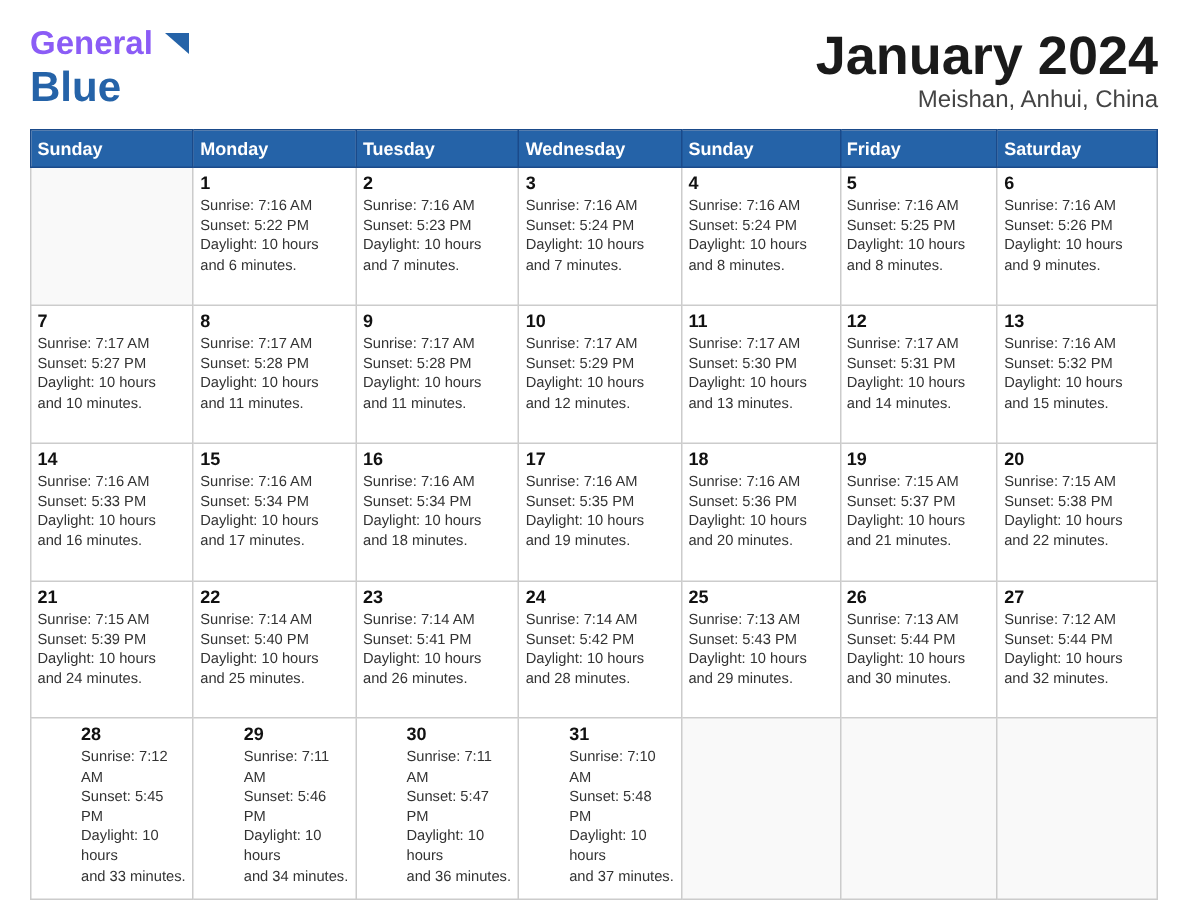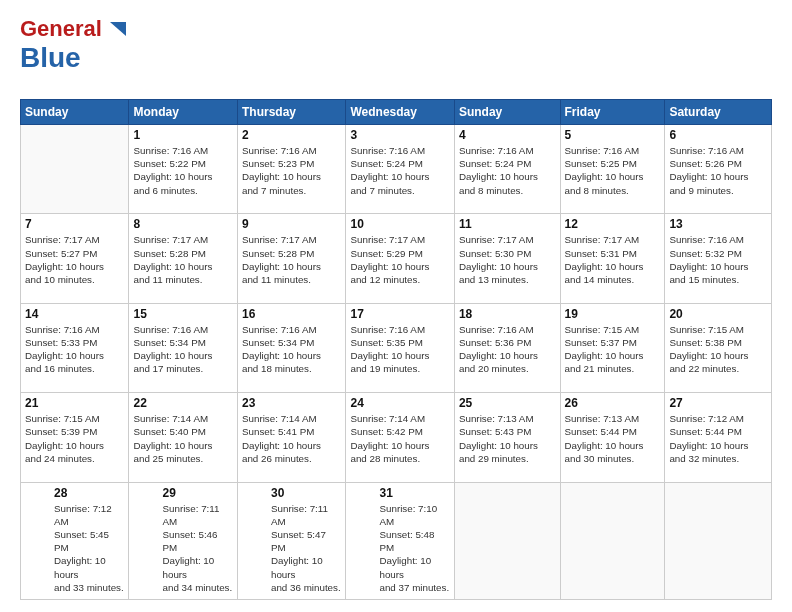--- a/index.html
+++ b/index.html
@@ -44,21 +44,20 @@
       font-size: 16px;
       font-weight: normal;
       color: #444;
     }
     .calendar {
       flex: 1;
       border: 1px solid #ccc;
       border-collapse: collapse;
       width: 100%;
       font-size: 10.5px;
-      margin-top: 15px;
     }
     .calendar th {
       background: #2563a8;
       color: #fff;
       padding: 5px 4px;
       text-align: left;
       font-size: 12px;
       font-weight: bold;
       border: 1px solid #1a4a8a;
     }
@@ -97,37 +96,41 @@
       padding-left: 33px;
     }
   </style>
 </head>
 <body>
 
 <div class="page">
   <div class="header">
     <div class="logo">
       <div class="logo-row">
-        <span style="font-size:22px;font-weight:bold;color:#b91c1c;">General</span>
+        <span style="font-size:22px;font-weight:bold;color:#8b5cf6;">General</span>
         <svg width="22" height="22" viewBox="0 0 22 22" style="margin-left:2px;">
           <polygon points="6,4 22,4 22,18" fill="#2563a8"></polygon>
         </svg>
       </div>
       <div>
         <span style="font-size:28px;font-weight:bold;color:#2563a8;">Blue</span>
       </div>
     </div>
+    <div class="title-block">
+      <h1>January 2024</h1>
+      <h2>Meishan, Anhui, China</h2>
+    </div>
   </div>
 
   <table class="calendar">
     <thead>
       <tr>
         <th>Sunday</th>
         <th>Monday</th>
-        <th>Thursday</th>
+        <th>Tuesday</th>
         <th>Wednesday</th>
         <th>Sunday</th>
         <th>Friday</th>
         <th>Saturday</th>
       </tr>
     </thead>
     <tbody id="calendar-body">
     <tr class="week-row">
           <td class="empty-cell"></td>
           <td>

